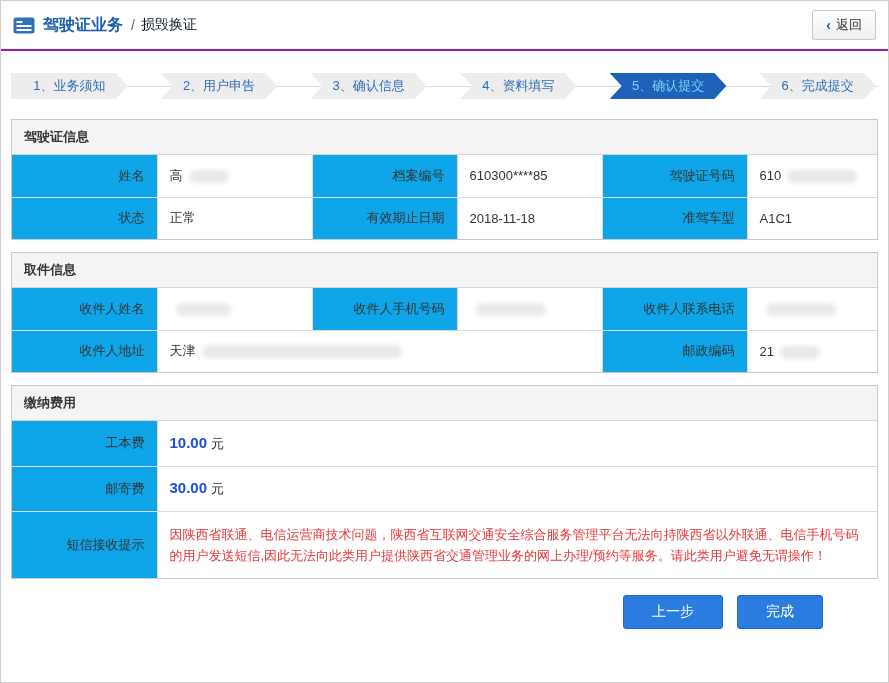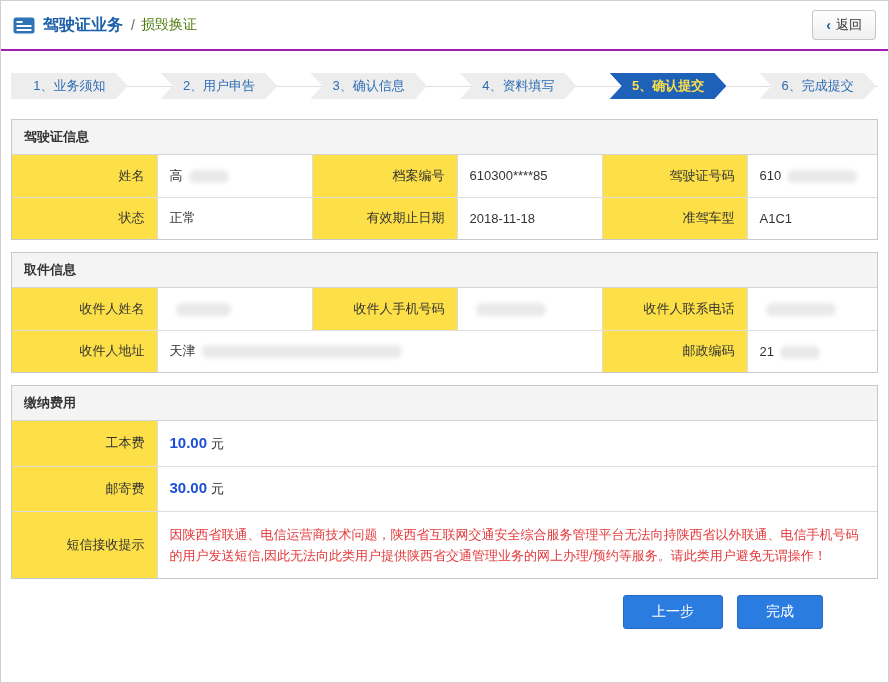--- a/index.html
+++ b/index.html
@@ -21,21 +21,21 @@
     height: 50px;
     display: flex; align-items: center; justify-content: space-between;
     padding: 0 12px;
     border-bottom: 2px solid #a21caf;
     background: #fff;
   }
   .header-left { display: flex; align-items: center; }
   .header-icon { display: inline-flex; margin-right: 8px; }
   .page-title { color: #1a5fa8; font-size: 16px; font-weight: bold; }
   .page-subtitle-sep { color: #666; font-size: 14px; margin: 0 6px 0 8px; }
-  .page-subtitle { color: #4d7c0f; font-size: 14px; }
+  .page-subtitle { color: #0f172a; font-size: 14px; }
   .back-btn {
     display: inline-flex; align-items: center; gap: 5px;
     background: linear-gradient(#ffffff, #efefef);
     border: 1px solid #c6c6c6; border-radius: 3px;
     padding: 5px 13px; font-size: 13px; color: #333; cursor: pointer;
     font-family: inherit;
   }
   .back-chevron { color: #1a5fa8; font-weight: bold; font-size: 14px; line-height: 1; }
 
   
@@ -55,35 +55,35 @@
     width: 119px; height: 26px; line-height: 26px;
     margin-right: 2px;
     text-align: center; font-size: 13px; color: #2d6cb3;
     background: #ededed;
     clip-path: polygon(0 0, calc(100% - 12px) 0, 100% 50%, calc(100% - 12px) 100%, 0 100%, 12px 50%);
     cursor: pointer;
   }
   .step:first-child {
     clip-path: polygon(0 0, calc(100% - 12px) 0, 100% 50%, calc(100% - 12px) 100%, 0 100%);
   }
-  .step.active { background: #1d61b8; color: #fde047; font-weight: bold; }
+  .step.active { background: #1d61b8; color: #7dd3fc; font-weight: normal; }
 
   
   .section { margin: 0 10px 12px 10px; border: 1px solid #c9c9c9; background: #fff; }
   .section-title {
     background: #f4f4f4; border-bottom: 1px solid #d5d5d5;
     padding: 8px 12px; font-size: 13px; font-weight: bold; color: #333;
   }
   table { width: 100%; border-collapse: collapse; table-layout: fixed; font-size: 13px; }
   td { border: 1px solid #ddd; height: 42px; padding: 0 12px; vertical-align: middle; }
   tr td:first-child { border-left: none; }
   tr td:last-child { border-right: none; }
   tr:last-child td { border-bottom: none; }
   tr:first-child td { border-top: none; }
-  td.label { background: #fde047; text-align: right; color: #333; }
+  td.label { background: #0ea5e9; text-align: right; color: #333; }
   td.value { background: #fff; text-align: left; }
   .fees td { height: 45px; }
   td.code-cell { height: 48px; }
   td.notice-cell { height: auto; padding: 12px; }
 
   .fee-num { color: #1d4ed8; font-weight: bold; font-size: 15px; }
   .fee-unit { color: #333; font-size: 13px; margin-left: 4px; }
 
   .code-input {
     width: 152px; height: 29px; border: 1px solid #ccc;

